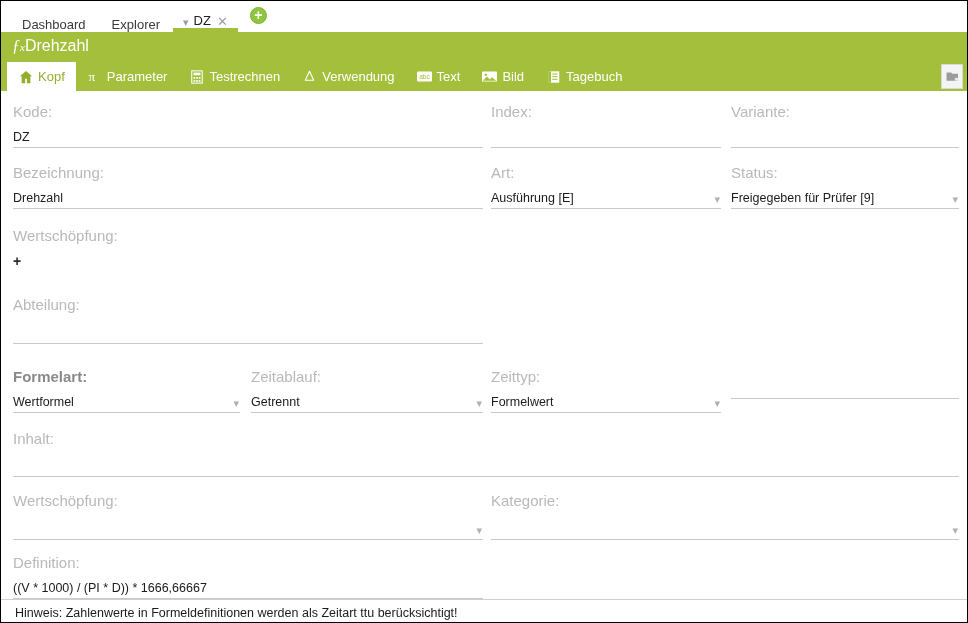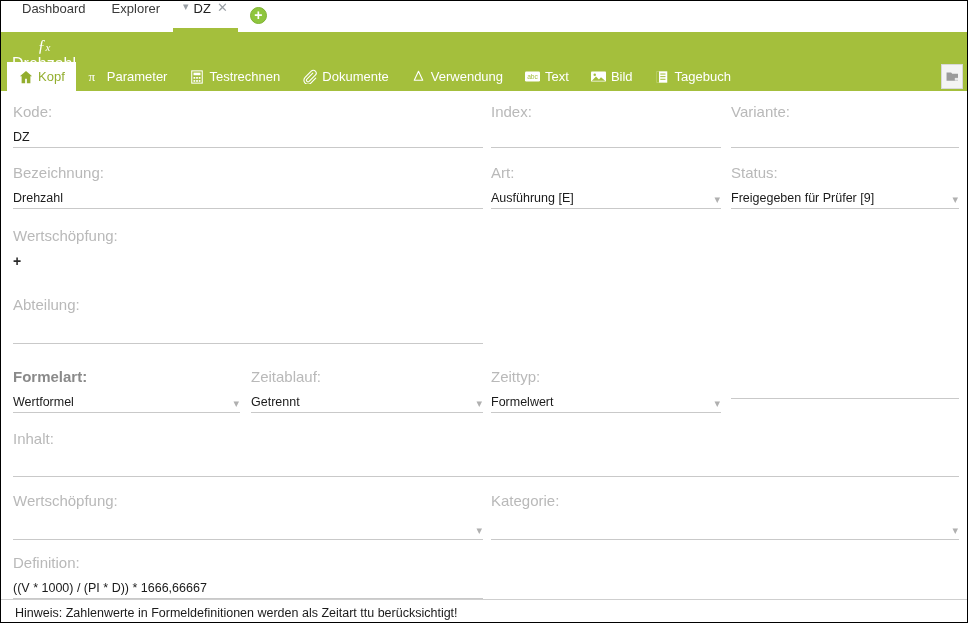--- a/index.html
+++ b/index.html
@@ -27,21 +27,21 @@
     height: 31px;
     background: #ffffff;
     display: flex;
     align-items: flex-start;
     padding-left: 8px;
     box-sizing: border-box;
   }
   .wtab {
     height: 31px;
     display: flex;
-    align-items: flex-start;
+    align-items: flex-end;
     padding: 0 13px;
     font-size: 13px;
     color: #3a3a3a;
     box-sizing: border-box;
     white-space: nowrap;
   }
   .wtab.active {
     background: #ffffff;
     border-bottom: 4px solid #a4bf3c;
     color: #222222;
@@ -82,21 +82,20 @@
     height: 59px;
   }
   .doc-title {
     position: absolute;
     left: 11px;
     top: 5px;
     font-size: 16px;
     color: #ffffff;
     display: flex;
     align-items: center;
-    flex-direction: column;
   }
   .fx-icon {
     font-family: "Liberation Serif", serif;
     font-style: italic;
     font-size: 16px;
     color: #ffffff;
   }
 
   
   .subtabs {
@@ -267,28 +266,20 @@
               <rect x="7" y="8" width="2" height="2" fill="#ffffff"></rect>
               <rect x="10" y="8" width="2" height="2" fill="#ffffff"></rect>
             <rect x="4" y="11.5" width="2" height="2" fill="#ffffff"></rect>
               <rect x="7" y="11.5" width="2" height="2" fill="#ffffff"></rect>
               <rect x="10" y="11.5" width="2" height="2" fill="#ffffff"></rect>
           </svg>
         </span>
         <span>Testrechnen</span>
       </div>
 
-      <div class="stab">
-        <span class="ic">
-          <svg width="15" height="15" viewBox="0 0 16 16">
-              <path d="M11.5 4.5L5.2 10.8a1.7 1.7 0 002.4 2.4l6.6-6.6a3 3 0 00-4.3-4.3L3.3 8.9a4.3 4.3 0 006.1 6.1l5.2-5.2" fill="none" stroke="#ffffff" stroke-width="1.2" stroke-linecap="round"></path>
-            </svg>
-        </span>
-        <span>Dokumente</span>
-      </div>
 
       <div class="stab">
         <span class="ic">
           <svg width="15" height="15" viewBox="0 0 16 16">
               <path d="M8 2.5L12.5 12H3.5z" fill="none" stroke="#ffffff" stroke-width="1.2" stroke-linejoin="round"></path>
             </svg>
         </span>
         <span>Verwendung</span>
       </div>
 

